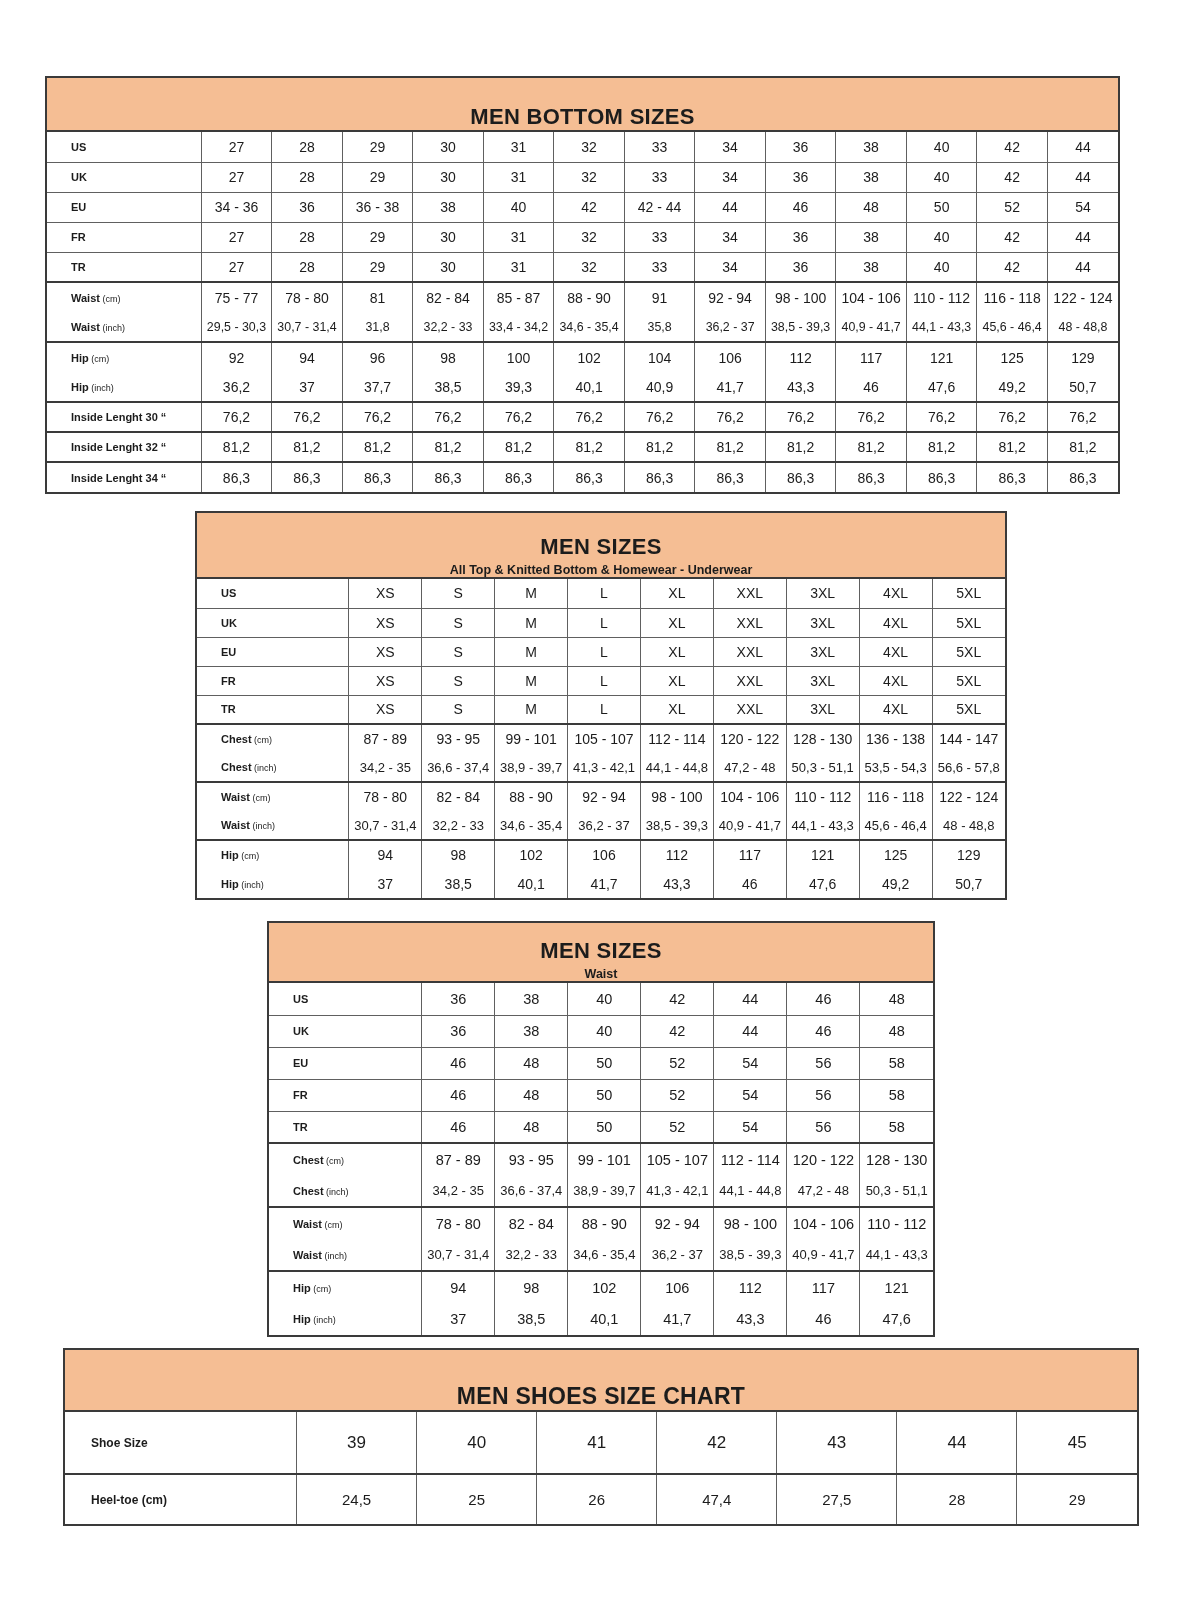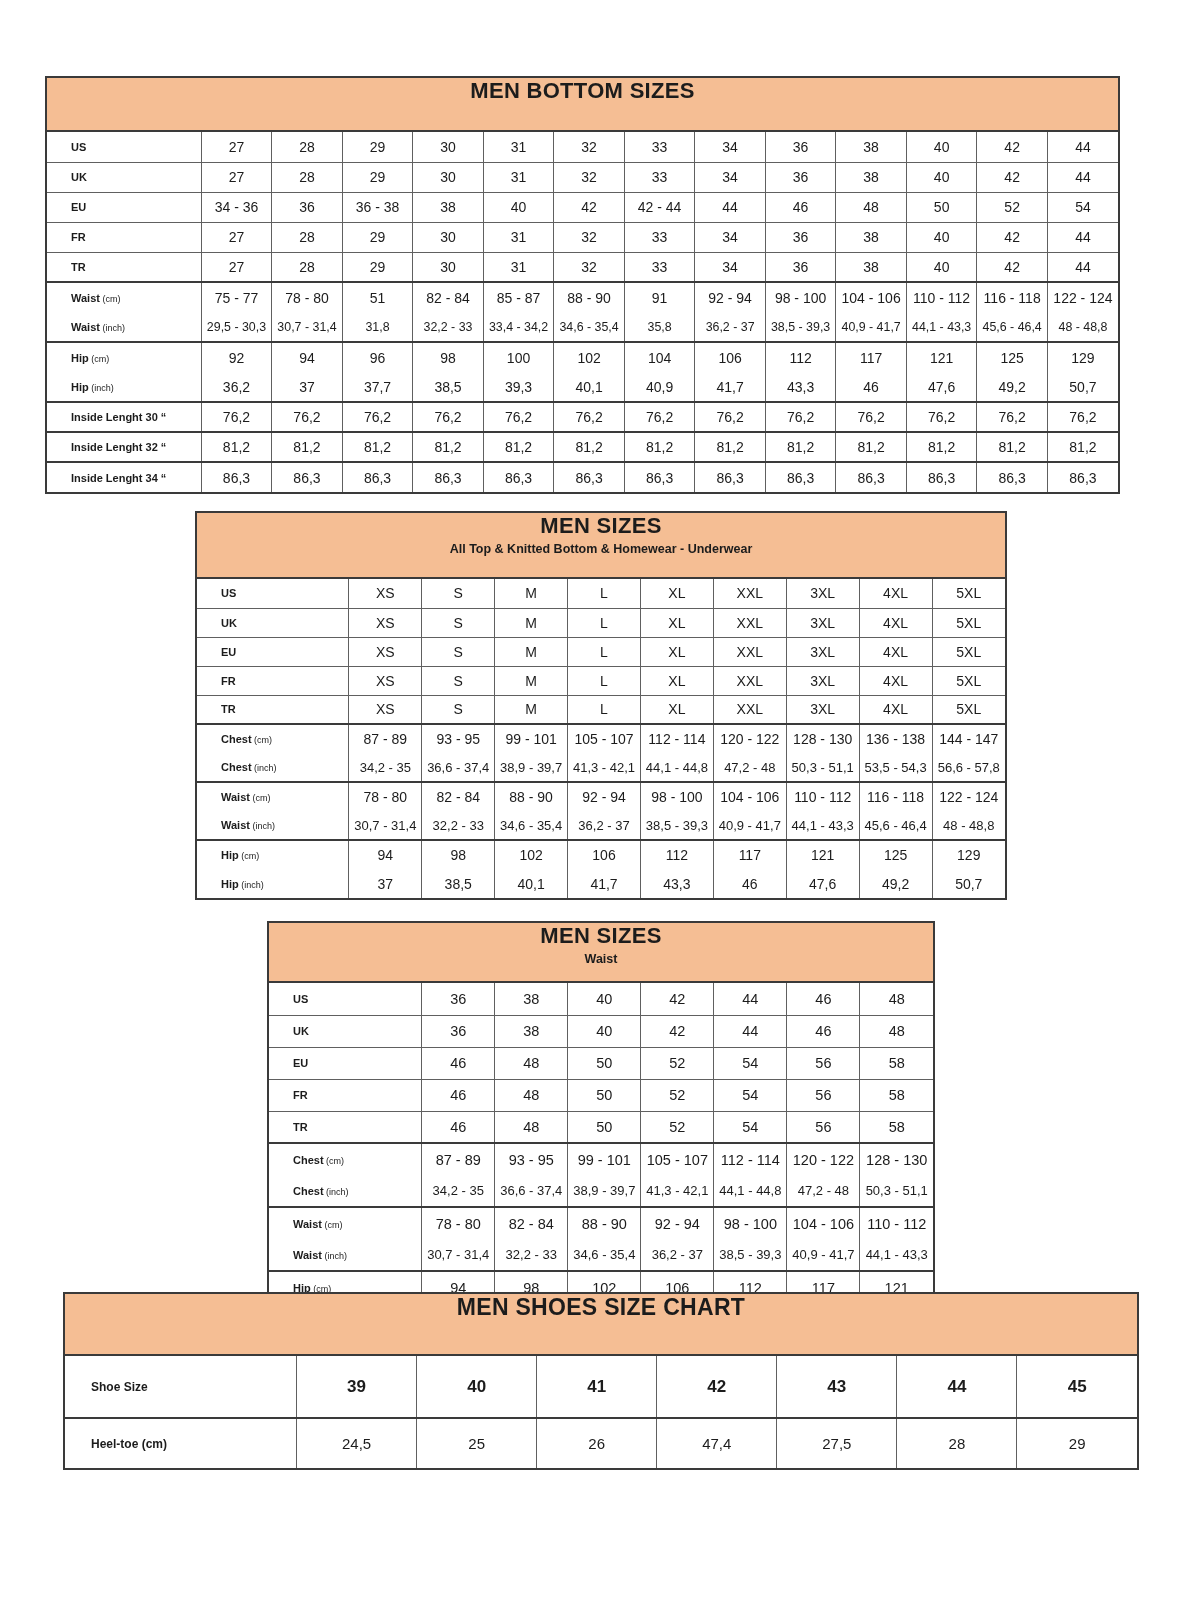--- a/index.html
+++ b/index.html
@@ -2,41 +2,41 @@
 <html><head>
 <meta charset="utf-8">
 <style>
   html,body{margin:0;padding:0;background:#ffffff;}
   .page{position:relative;width:1200px;height:1605px;background:#ffffff;
         font-family:"Liberation Sans","DejaVu Sans",sans-serif;color:#1c1c1c;}
   section.size-table{position:absolute;border:2px solid #3a3a3a;background:#fff;box-sizing:border-box;}
   .t1{left:45px;top:76px;width:1075px;}
   .t2{left:195px;top:511px;width:812px;}
   .t3{left:267px;top:921px;width:668px;}
-  .t4{left:63px;top:1292px;width:1076px;}
-  .band{display:flex;flex-direction:column;justify-content:flex-start;align-items:center;
+  .t4{left:63px;top:1348px;width:1076px;}
+  .band{display:flex;flex-direction:column;justify-content:flex-end;align-items:center;
         background:#F5BE94;border-bottom:2px solid #3a3a3a;}
   .t1 .band{height:52px}.t2 .band{height:64px}.t3 .band{height:58px}.t4 .band{height:60px}
   .title{font-size:22px;font-weight:700;letter-spacing:.3px;}
   .t4 .title{font-size:23px;}
   .subtitle{font-size:12.5px;font-weight:700;margin-top:3px;}
   table{width:100%;border-collapse:collapse;table-layout:fixed;}
   .t1 col.c0{width:14.4%}.t2 col.c0{width:18.8%}.t3 col.c0{width:23%}.t4 col.c0{width:21.6%}
   th,td{padding:0 2px;white-space:nowrap;overflow:hidden;}
   th{text-align:left;padding-left:24px;font-weight:700;font-size:11px;}
   .t4 th{font-size:12px;padding-left:26px;}
   td{text-align:center;border-left:1px solid #606060;}
   .t1 td{font-size:14px}.t2 td{font-size:14px}.t3 td{font-size:14.5px}.t4 td{font-size:15px}
   .t1 tr{height:30px}.t2 tr{height:29px}.t3 tr{height:32px}.t4 tr{height:50px}
   .t4 tr.tall{height:62px}
   tr.div-thin th,tr.div-thin td{border-top:1px solid #606060;}
   tr.div-thick th,tr.div-thick td{border-top:2px solid #3a3a3a;}
   tr.small td{font-size:12.4px;}
   .t2 tr.small td,.t3 tr.small td{font-size:13px;}
-  tr.boldvals td{font-weight:700;text-align:center;}
+  tr.boldvals td{font-weight:400;text-align:center;}
   .t4 tr.boldvals td{font-size:17px;}
   .unit{font-weight:400;font-size:.82em;}
   .t4 .unit{font-weight:700;font-size:1em;}
 </style>
 </head>
 <body>
 
 <div class="page">
 
   <section class="size-table t1">
@@ -126,21 +126,21 @@
             <td>36</td>
             <td>38</td>
             <td>40</td>
             <td>42</td>
             <td>44</td>
           </tr>
           <tr class="div-thick">
             <th><span class="lbl">Waist</span><span class="unit"> (cm)</span></th>
             <td>75 - 77</td>
             <td>78 - 80</td>
-            <td>51</td>
+            <td>81</td>
             <td>82 - 84</td>
             <td>85 - 87</td>
             <td>88 - 90</td>
             <td>91</td>
             <td>92 - 94</td>
             <td>98 - 100</td>
             <td>104 - 106</td>
             <td>110 - 112</td>
             <td>116 - 118</td>
             <td>122 - 124</td>

